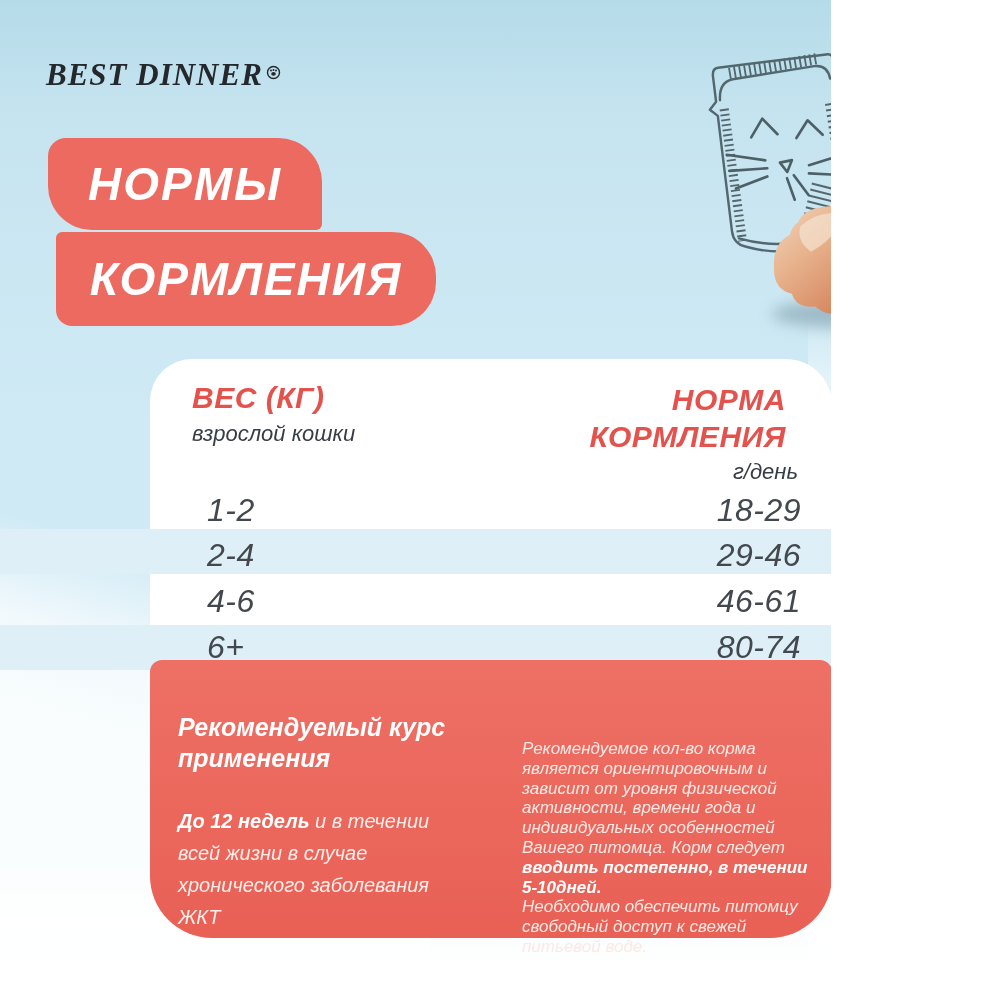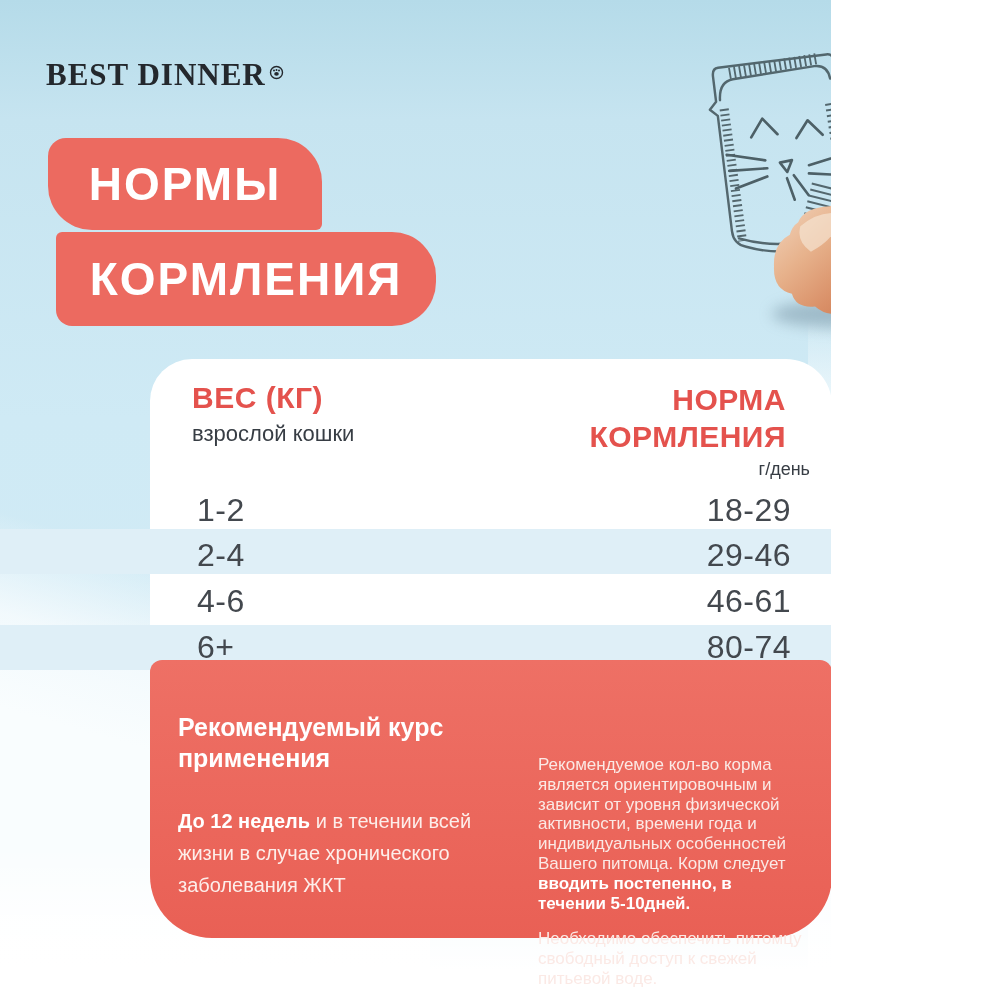--- a/index.html
+++ b/index.html
@@ -1,19 +1,20 @@
 <!DOCTYPE html>
 <html><head>
 <meta charset="utf-8">
 <style>
   html,body{margin:0;padding:0;background:#ffffff;}
   .page{
     position:relative;width:831px;height:998px;overflow:hidden;
     font-family:"Liberation Sans",sans-serif;
     background:linear-gradient(180deg,#b5dbe9 0%,#c6e4f0 12%,#cfeaf5 42%,#d4ecf6 100%);
+    font-style:italic;
   }
   .abs{position:absolute;}
   
   .bg-right-light{position:absolute;left:808px;top:318px;right:0;bottom:0;z-index:0;
     background:linear-gradient(180deg,rgba(245,251,253,0) 0px,rgba(245,251,253,0.88) 95px,#f7fcfe 190px);}
   .bg-left-diag{position:absolute;left:0;top:395px;width:430px;height:603px;z-index:0;
     background:linear-gradient(196deg,rgba(248,252,254,0) 33%,rgba(248,252,254,0.85) 47%,#f9fdfe 60%);}
   .bg-bottom{position:absolute;left:0;right:0;top:845px;height:153px;z-index:0;
     background:linear-gradient(180deg,rgba(255,255,255,0) 0%,rgba(255,255,255,0.9) 55%,#ffffff 82%);}
   .bg-right-strip{position:absolute;top:0;bottom:0;left:985px;width:15px;z-index:5;
@@ -39,35 +40,35 @@
   
   .card{left:150px;top:359px;width:682px;height:351px;z-index:1;background:#ffffff;
     border-radius:42px 46px 60px 60px;}
   .stripe{left:0;width:1000px;height:45px;z-index:2;background:#dfeff7;}
   .stripe1{top:529px;} .stripe2{top:625px;}
 
   .th-weight{left:192px;top:381px;z-index:4;font-size:30px;font-weight:bold;color:#e4524d;letter-spacing:0.5px;}
   .th-weight-sub{left:192px;top:421px;z-index:4;font-size:22px;color:#373d44;}
   .th-norm{left:486px;top:381px;width:300px;z-index:4;text-align:right;font-size:30px;
     font-weight:bold;color:#e4524d;line-height:37px;letter-spacing:0.5px;}
-  .th-unit{left:510px;top:459px;width:300px;z-index:4;text-align:right;font-size:18px;color:#373d44;}
+  .th-unit{left:498px;top:459px;width:300px;z-index:4;text-align:right;font-size:22px;color:#373d44;}
 
-  .row{position:absolute;left:197px;width:594px;z-index:4;display:flex;justify-content:space-between;
+  .row{position:absolute;left:207px;width:594px;z-index:4;display:flex;justify-content:space-between;
     font-size:32px;line-height:38px;color:#43484e;letter-spacing:0.5px;}
   .row-1{top:491px;} .row-2{top:536px;} .row-3{top:582px;} .row-4{top:628px;}
 
   
   .panel{left:150px;top:660px;width:682px;height:278px;z-index:3;
     background:linear-gradient(180deg,#ee7065 0%,#e96055 100%);border-radius:12px 12px 62px 62px;}
   .course-heading{left:178px;top:712px;width:330px;z-index:4;font-size:25px;line-height:31px;
     font-weight:bold;color:#ffffff;}
   .course-text{left:178px;top:805px;width:294px;z-index:4;font-size:20px;line-height:32px;color:#fdeeea;}
   .course-text b{color:#ffffff;}
   .note{left:522px;top:739px;width:298px;z-index:4;font-size:17px;line-height:19.8px;color:#fbe9e5;}
-  .note p{margin:16px;}
+  .note p{margin:0;}
   .note b{color:#ffffff;}
 </style>
 </head>
 <body>
 
 <div class="page">
 
   <div class="bg-right-light"></div>
   <div class="bg-left-diag"></div>
   <div class="bg-bottom"></div>

